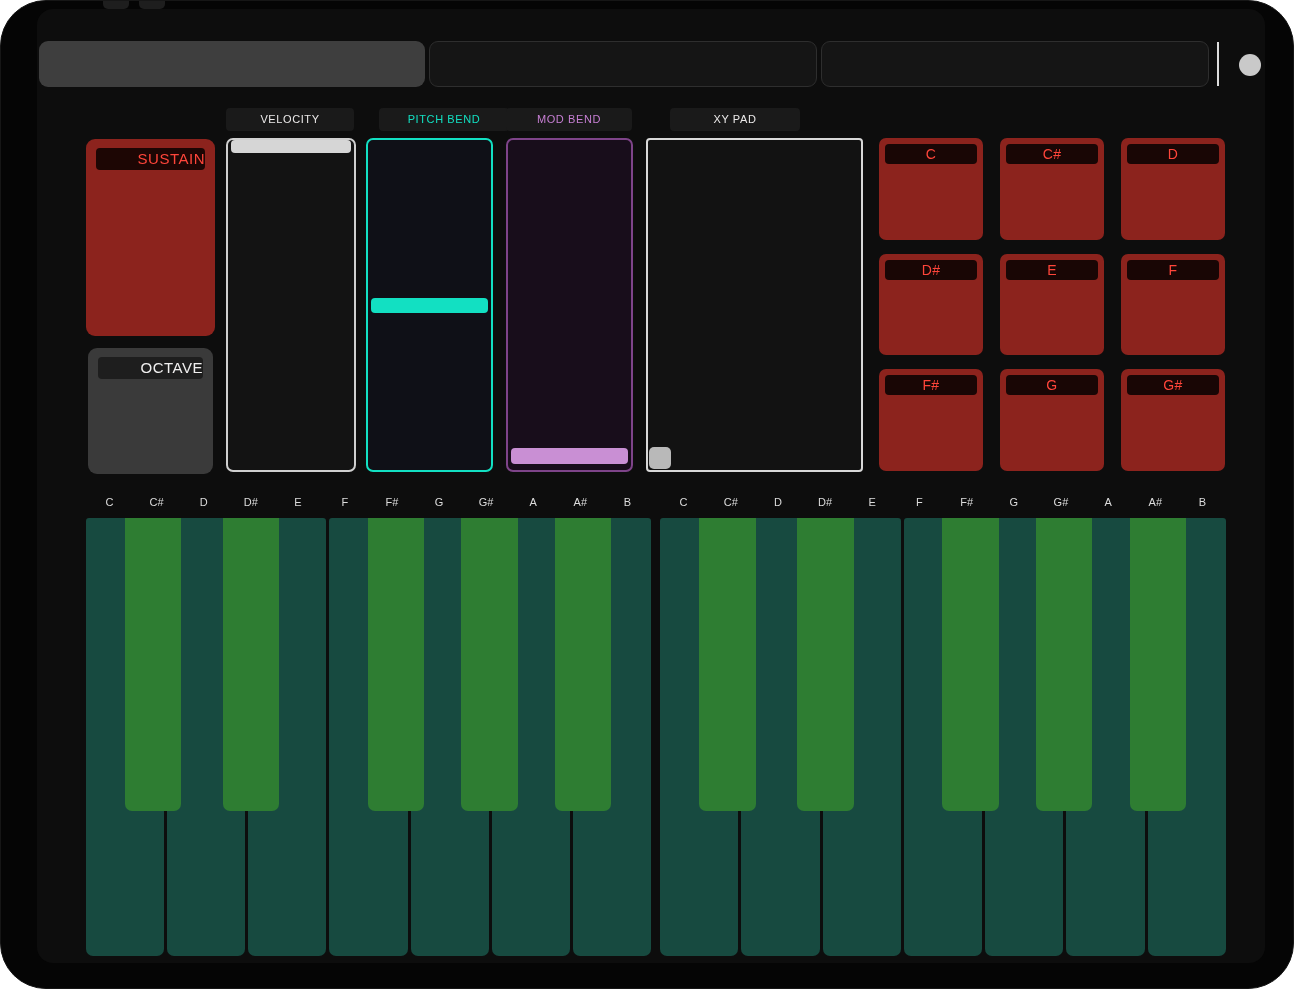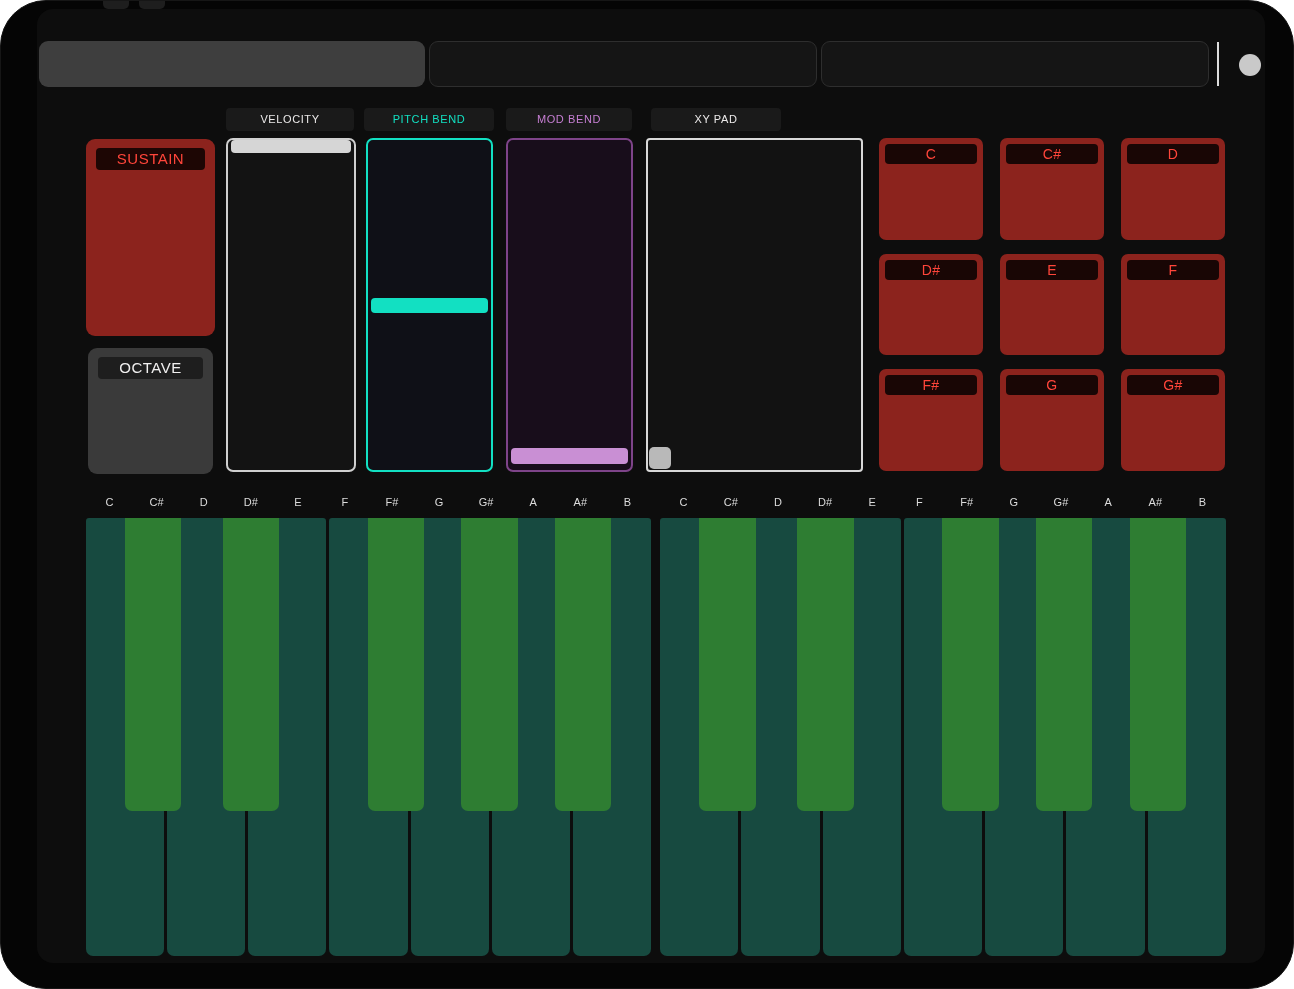--- a/index.html
+++ b/index.html
@@ -32,31 +32,31 @@
   .topbar-divider{position:absolute;left:1180px;top:33px;width:2px;height:44px;background:#dcdcdc;}
   .power-dot{position:absolute;left:1202px;top:45px;width:22px;height:22px;border-radius:50%;background:#c9c9c9;}
 
   
   .ctrl-label{
     position:absolute;top:99px;height:23px;line-height:23px;
     background:#1a1a1a;border-radius:4px;text-align:center;
     font-size:11px;letter-spacing:0.6px;color:#eceaea;
   }
   .lbl-velocity{left:189px;width:128px;}
-  .lbl-pitch{left:327px;width:130px;color:var(--accent-teal,#12e0c2);}
+  .lbl-pitch{left:342px;width:130px;color:var(--accent-teal,#12e0c2);}
   .lbl-mod{left:469px;width:126px;color:var(--accent-purple,#c77fd4);}
-  .lbl-xy{left:614px;width:130px;}
+  .lbl-xy{left:633px;width:130px;}
 
   
   .bigpad{position:absolute;border-radius:9px;}
   .sustain{left:49px;top:130px;width:129px;height:197px;background:var(--pad-red,#8c231d);}
   .octavepad{left:51px;top:339px;width:125px;height:126px;background:var(--octave-gray,#3a3a3a);}
   .bigpad .chip{
     margin:9px 10px 0;height:22px;line-height:22px;border-radius:4px;
-    text-align:center;font-size:15px;letter-spacing:0.5px;
+    text-align:right;font-size:15px;letter-spacing:0.5px;
   }
   .sustain .chip{background:#1d0604;color:var(--pad-label-red,#ff453a);}
   .octavepad .chip{background:#1e1e1e;color:#f0efef;}
 
   
   .slider{position:absolute;top:129px;height:334px;border-radius:7px;box-sizing:border-box;}
   .sl-velocity{left:189px;width:130px;background:#131313;border:2px solid #cfcfcf;}
   .sl-pitch{left:329px;width:127px;background:#0f1017;border:2px solid var(--accent-teal,#12e0c2);}
   .sl-mod{left:469px;width:127px;background:#180d1b;border:2px solid var(--mod-border,#7e4489);}
   .handle{position:absolute;left:3px;right:3px;border-radius:4px;}

